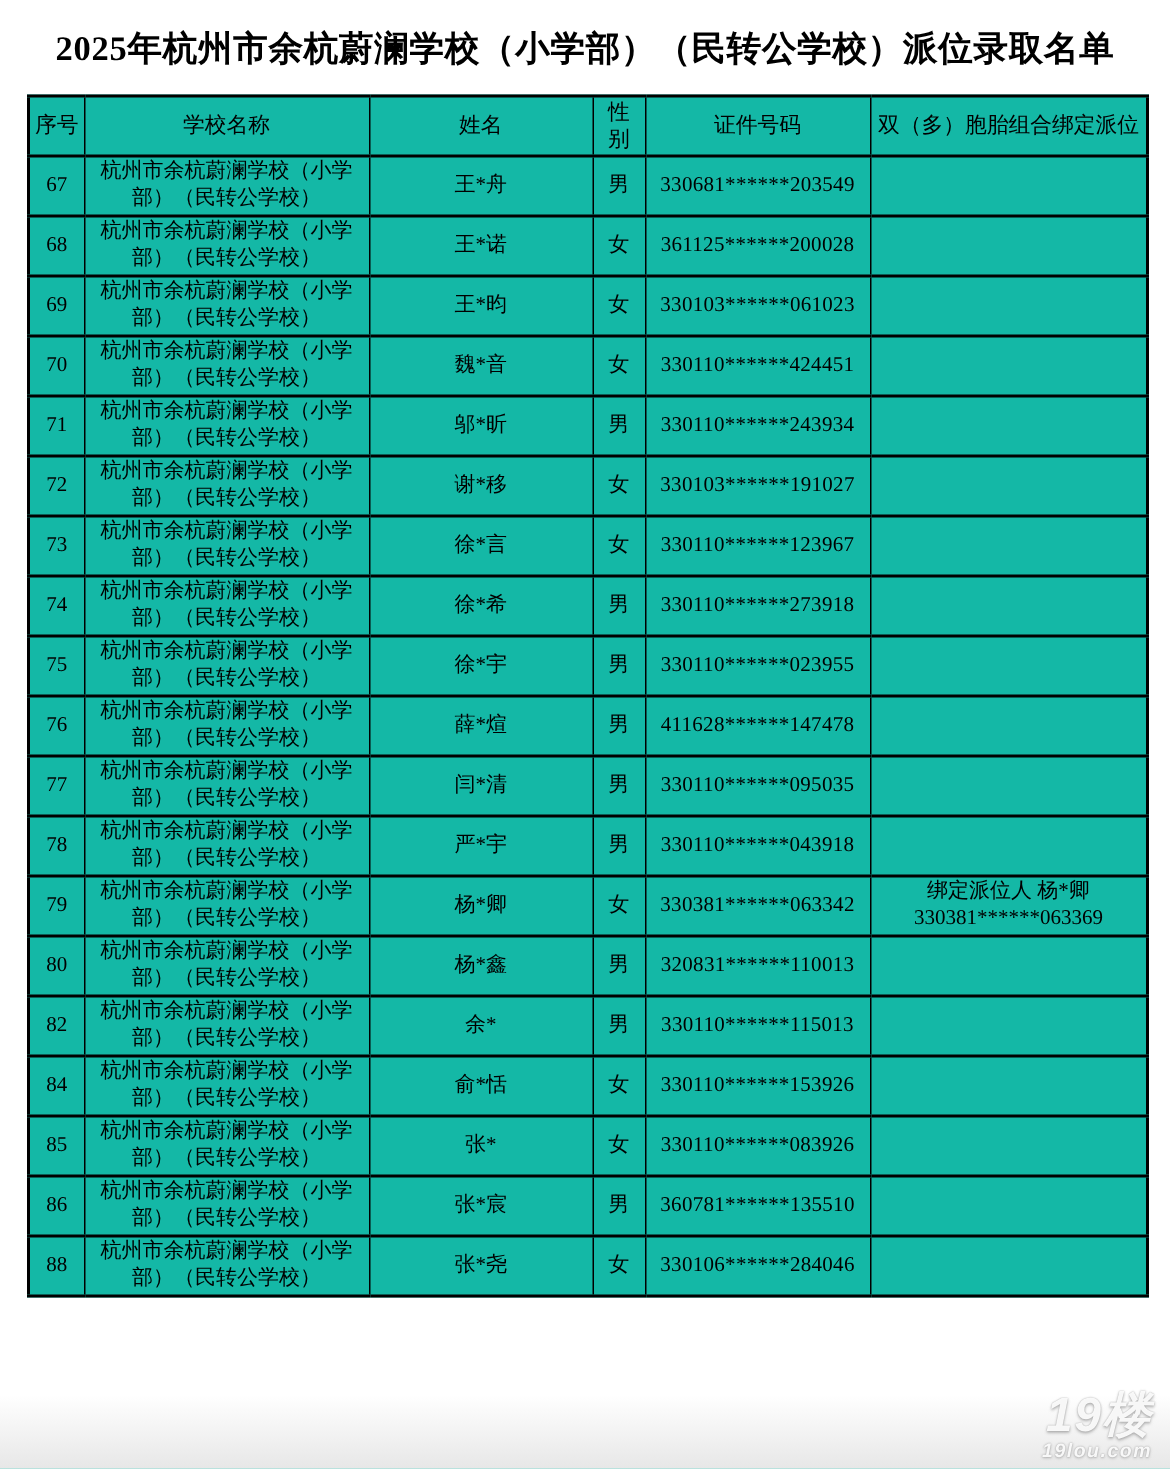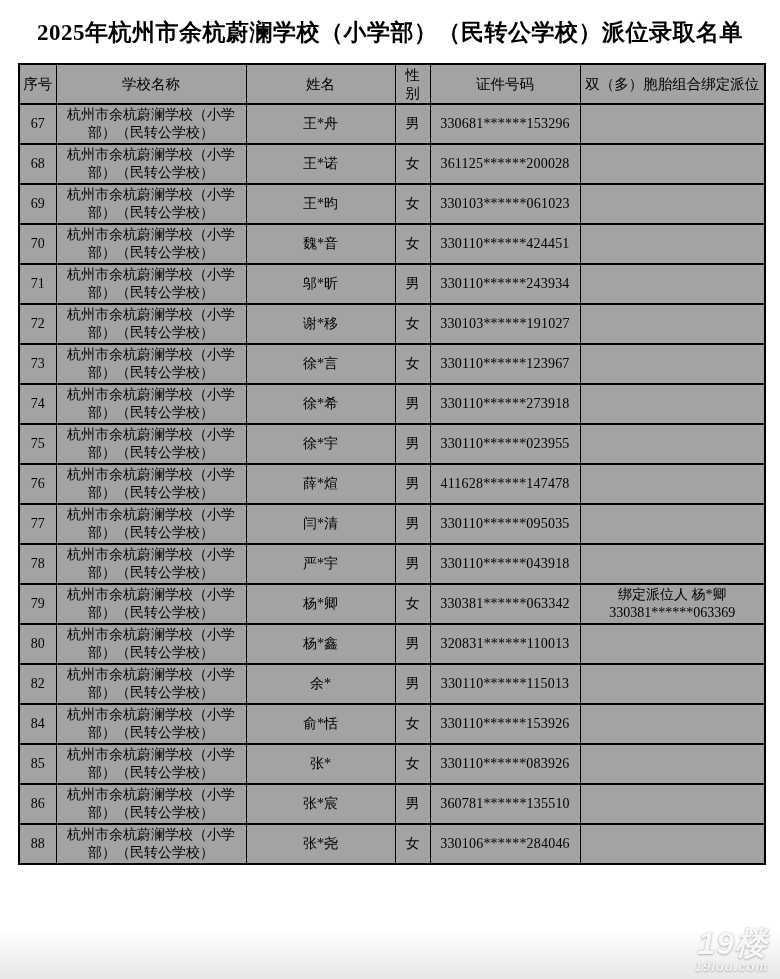--- a/index.html
+++ b/index.html
@@ -23,21 +23,21 @@
     font-weight: bold;
     line-height: 1.2;
     letter-spacing: 0.5px;
   }
   table.roster {
     border-collapse: collapse;
     table-layout: fixed;
     width: 746px;
     margin-left: 18px;
     margin-top: 16px;
-    background: #a3a3a3;
+    background: #14b8a6;
   }
   table.roster th,
   table.roster td {
     border-left: 1px solid #000;
     border-right: 1px solid #000;
     border-top: 2px solid #000;
     border-bottom: 2px solid #000;
     text-align: center;
     vertical-align: middle;
     padding: 1px 3px;
@@ -112,21 +112,21 @@
       <th data-name="header-id-number">证件号码</th>
       <th data-name="header-twin-binding">双（多）胞胎组合绑定派位</th>
     </tr>
   </thead>
   <tbody data-name="table-body">
       <tr data-name="table-row">
         <td data-name="cell-serial">67</td>
         <td data-name="cell-school">杭州市余杭蔚澜学校（小学部）（民转公学校）</td>
         <td data-name="cell-name">王*舟</td>
         <td data-name="cell-gender">男</td>
-        <td data-name="cell-id">330681******153296</td>
+        <td data-name="cell-id">330681******203549</td>
         <td data-name="cell-binding"></td>
       </tr>
       <tr data-name="table-row">
         <td data-name="cell-serial">68</td>
         <td data-name="cell-school">杭州市余杭蔚澜学校（小学部）（民转公学校）</td>
         <td data-name="cell-name">王*诺</td>
         <td data-name="cell-gender">女</td>
         <td data-name="cell-id">361125******200028</td>
         <td data-name="cell-binding"></td>
       </tr>

